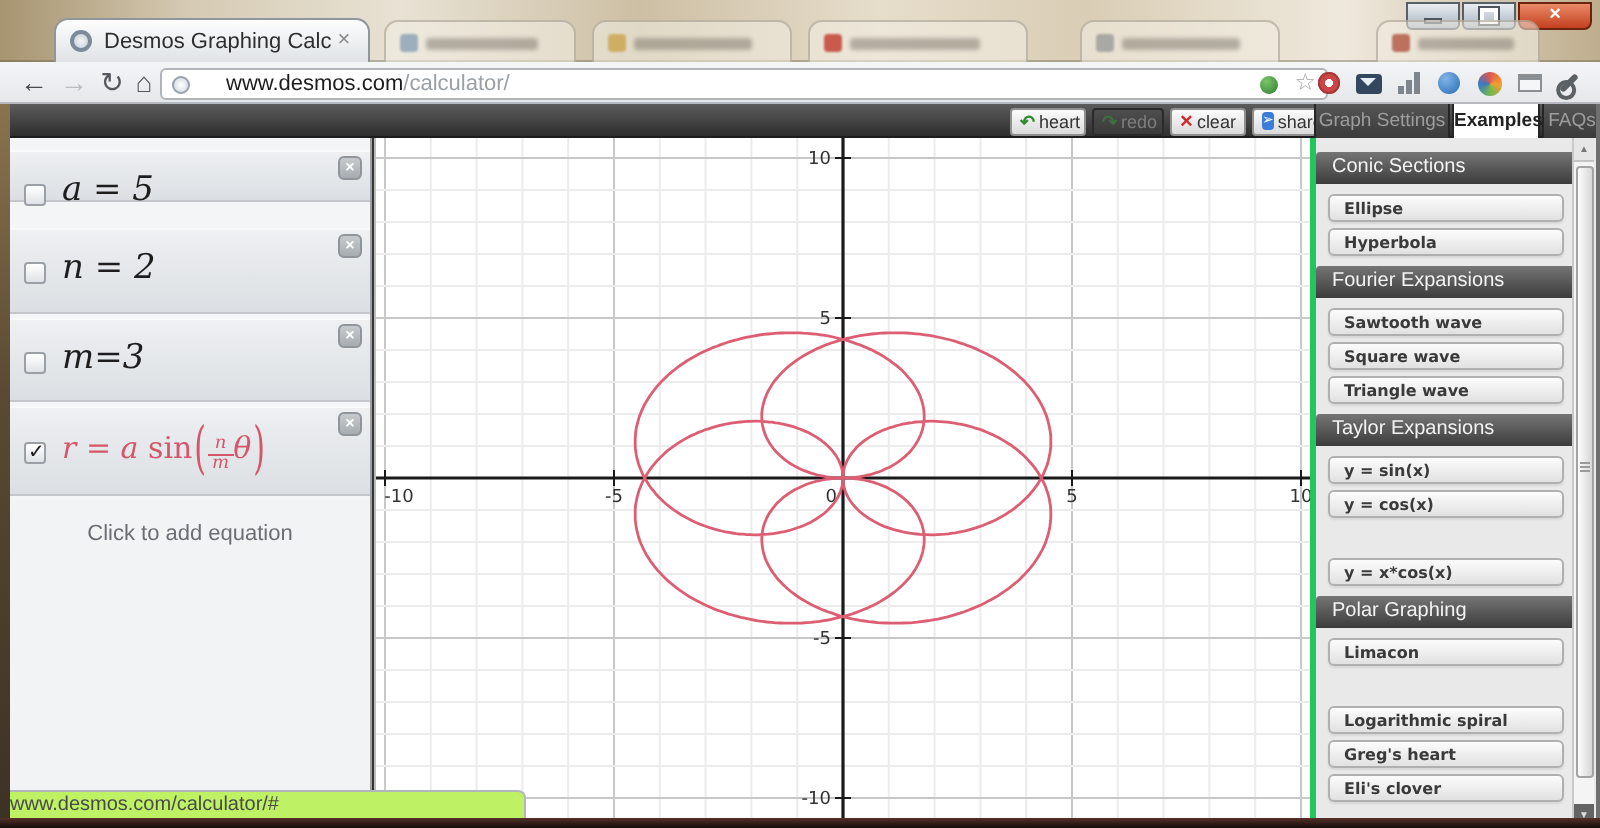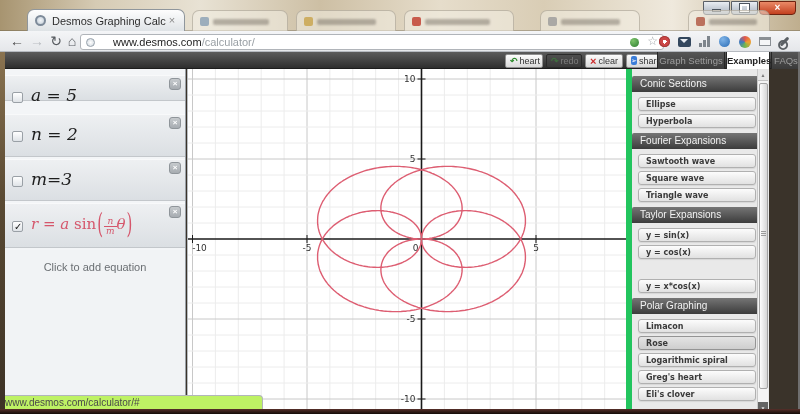--- a/index.html
+++ b/index.html
@@ -98,22 +98,22 @@
   .paren{display:inline-block;transform:scaleY(1.9);font-size:15px;font-weight:300;margin:0 1px;font-style:normal;}
   .hintrow{position:absolute;left:5px;top:250px;width:180px;height:145px;background:#f1f3f5;z-index:2;
     text-align:center;font-size:11px;color:#6b6f73;padding-top:11px;}
 
   
   .graph{position:absolute;left:187px;top:69px;width:468px;height:345px;background:#fff;
     border-left:1px solid #b9bdc1;z-index:1;}
   .graph svg{font-family:"DejaVu Sans",sans-serif;}
 
   
-  .expanel{position:absolute;left:626px;top:69px;width:143px;height:345px;background:#e9e9e9;
-    border-left:6px solid #22c55e;z-index:3;}
+  .expanel{position:absolute;left:655px;top:69px;width:143px;height:345px;background:#e9e9e9;
+    border-left:3px solid #22c55e;z-index:3;}
   .exhead{position:absolute;left:0;width:131px;height:16px;line-height:16px;padding-left:8px;
     background:linear-gradient(#757575,#3c3c3c);color:#f3f3f3;font-size:10px;border-radius:2px 2px 0 0;}
   .exitem{position:absolute;left:6px;width:118px;height:14px;line-height:13px;padding-left:7px;
     font-family:"DejaVu Sans",sans-serif;font-size:8px;font-weight:bold;color:#3a3a3a;
     background:linear-gradient(#fcfcfc,#e1e1e1);border:1px solid #b0b0b0;border-radius:3px;
     box-shadow:0 1px 1px rgba(0,0,0,.08);}
   .exitem.active{background:linear-gradient(#e4e4e4,#cecece);border-color:#949494;}
   .sbar{position:absolute;right:1px;top:0;width:11px;height:345px;background:#f4f4f4;border-left:1px solid #c9c9c9;}
   .sbar .up{position:absolute;top:0;left:0;width:10px;height:12px;background:#e6e6e6;border-bottom:1px solid #c2c2c2;
     font-size:5px;color:#777;text-align:center;line-height:12px;}
@@ -350,21 +350,20 @@
     <div class="exitem" style="top:102px">Square wave</div>
     <div class="exitem" style="top:119px">Triangle wave</div>
 
     <div class="exhead" style="top:138px">Taylor Expansions</div>
     <div class="exitem" style="top:159px">y = sin(x)</div>
     <div class="exitem" style="top:176px">y = cos(x)</div>
     <div class="exitem" style="top:210px">y = x*cos(x)</div>
 
     <div class="exhead" style="top:229px">Polar Graphing</div>
     <div class="exitem" style="top:250px">Limacon</div>
-    <div class="exitem active" style="top:267px">Rose</div>
     <div class="exitem" style="top:284px">Logarithmic spiral</div>
     <div class="exitem" style="top:301px">Greg's heart</div>
     <div class="exitem" style="top:318px">Eli's clover</div>
 
     <div class="sbar">
       <div class="up">▲</div>
       <div class="thumb">
           <span class="grip">
             <i></i>
             <i></i>

